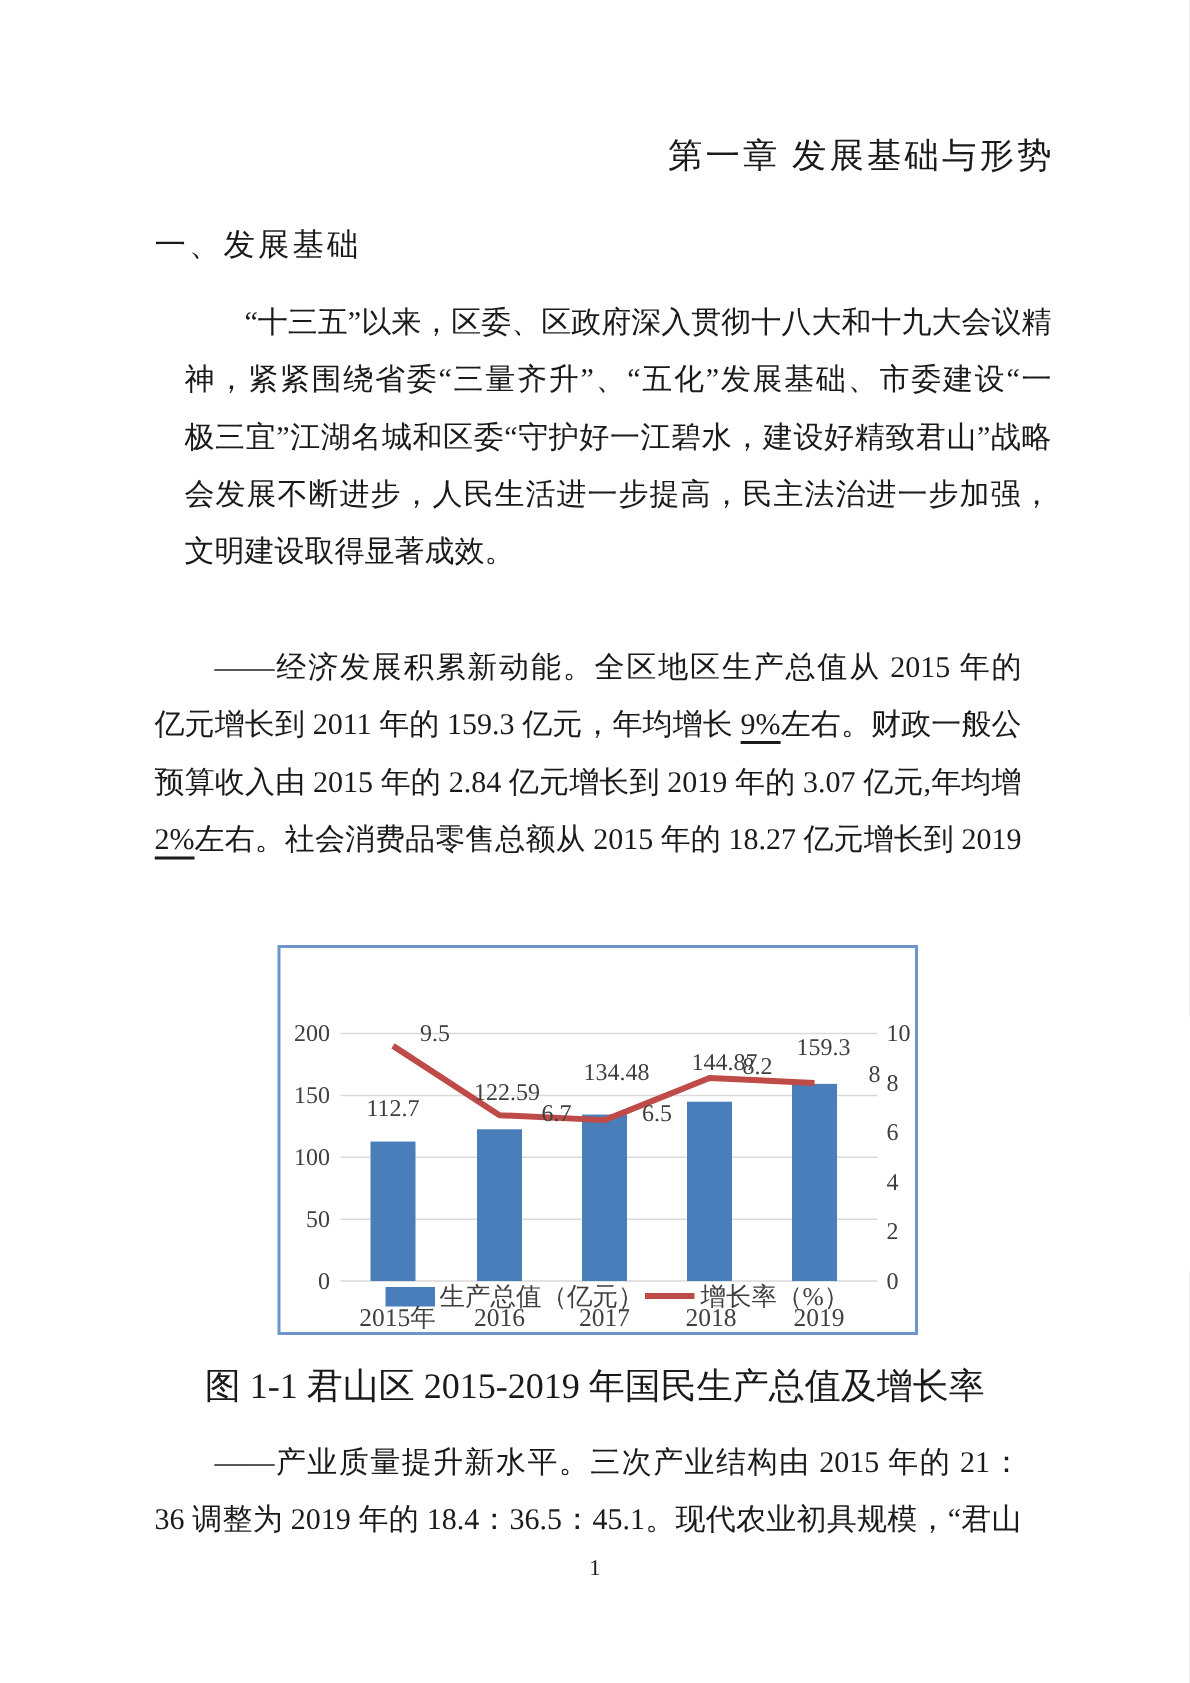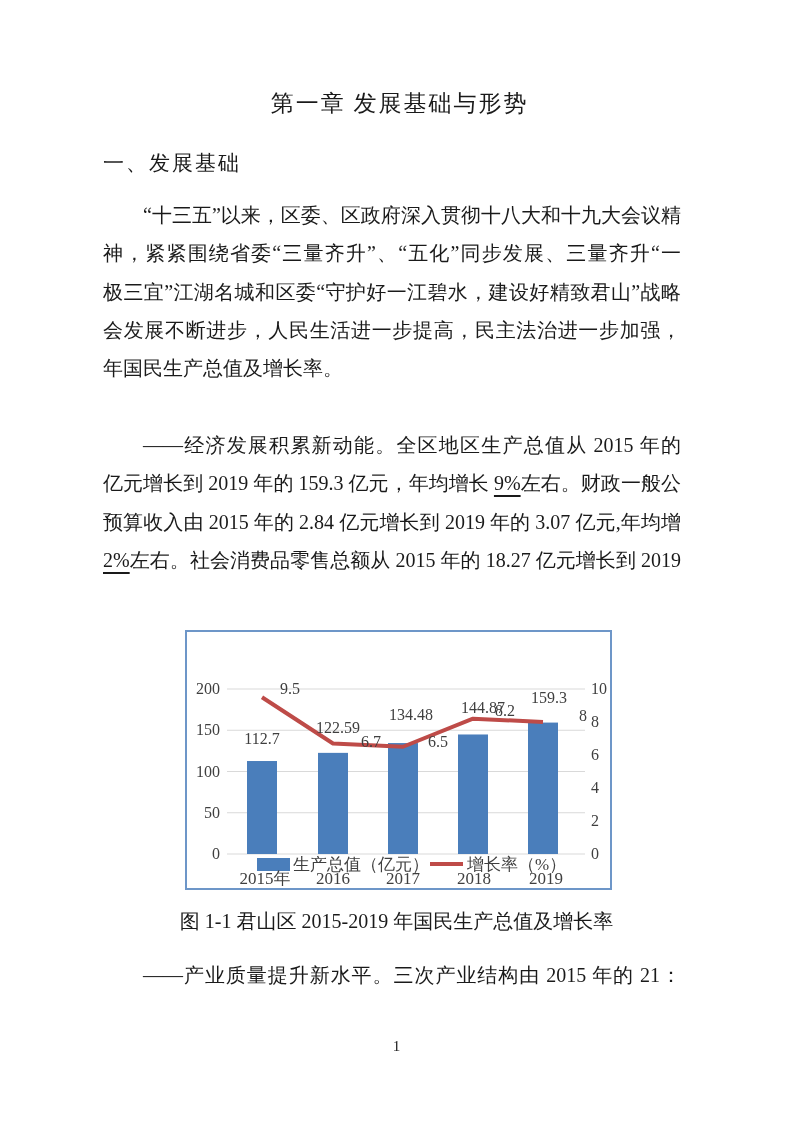--- a/index.html
+++ b/index.html
@@ -7,34 +7,34 @@
     position:relative;
     width:793px;height:1122px;
     margin:0 auto;
     background:#ffffff;
     font-family:"Liberation Serif","DejaVu Serif",serif;
     color:#1a1a1a;
     overflow:hidden;
   }
   .chapter-title{
     position:absolute;top:88px;left:0;width:703px;
-    margin:0;text-align:center;
-    font-size:23px;font-weight:500;letter-spacing:2px;padding-left:48px;
+    margin:0;text-align:right;
+    font-size:23px;font-weight:500;letter-spacing:2px;
   }
   .section-heading{
     position:absolute;top:149px;left:103px;
     margin:0;
     font-family:"Liberation Sans","DejaVu Sans",sans-serif;
     font-size:21px;font-weight:400;letter-spacing:2px;
   }
   .para{
     position:absolute;left:103px;width:578px;
     font-size:20px;
   }
-  .para-1{top:196px;}
+  .para-1{top:196px;margin-left:20px;}
   .para-2{top:426px;}
   .para-3{top:956px;}
   .para .line{
     height:38.3px;line-height:38.3px;
     text-align:justify;text-align-last:justify;
     overflow:hidden;
   }
   .para .line.no-stretch{text-align-last:left;}
   .para .line.indent{text-indent:40px;}
   .para .seg-u{text-decoration:underline;text-underline-offset:5px;}
@@ -45,47 +45,47 @@
     border:2px solid #6D96C8;
     background:#ffffff;
   }
   .chart-box svg{position:absolute;left:0;top:0;}
   .chart-box svg text{
     font-family:"Liberation Serif","DejaVu Serif",serif;
     fill:#3f3f3f;
   }
   .figure-caption{
     position:absolute;top:908px;left:0;width:793px;
-    text-align:center;font-size:20px;
+    text-align:center;font-size:24px;
   }
   .page-number{
     position:absolute;top:1038px;left:0;width:793px;
     text-align:center;font-size:15px;
   }
 </style>
 </head>
 <body>
 
 <div class="page">
 
   <h1 class="chapter-title">第一章  发展基础与形势</h1>
 
   <h2 class="section-heading">一、发展基础</h2>
 
   <div class="para para-1" id="para-0">
       <div class="line indent"><span>“十三五”以来，区委、区政府深入贯彻十八大和十九大会议精</span></div>
-      <div class="line"><span>神，紧紧围绕省委“三量齐升”、“五化”同步发展、三量齐升“一</span></div>
+      <div class="line"><span>神，紧紧围绕省委“三量齐升”、“五化”发展基础、市委建设“一</span></div>
       <div class="line"><span>极三宜”江湖名城和区委“守护好一江碧水，建设好精致君山”战略</span></div>
       <div class="line"><span>会发展不断进步，人民生活进一步提高，民主法治进一步加强，生态</span></div>
-      <div class="line no-stretch"><span>年国民生产总值及增长率。</span></div>
+      <div class="line no-stretch"><span>文明建设取得显著成效。</span></div>
     </div>
 
   <div class="para para-2" id="para-1">
       <div class="line indent"><span>——经济发展积累新动能。全区地区生产总值从 2015 年的 112.7</span></div>
-      <div class="line"><span>亿元增长到 2019 年的 159.3 亿元，年均增长 </span><span class="seg-u">9%</span><span>左右。财政一般公共</span></div>
+      <div class="line"><span>亿元增长到 2011 年的 159.3 亿元，年均增长 </span><span class="seg-u">9%</span><span>左右。财政一般公共</span></div>
       <div class="line"><span>预算收入由 2015 年的 2.84 亿元增长到 2019 年的 3.07 亿元,年均增长</span></div>
       <div class="line"><span class="seg-u">2%</span><span>左右。社会消费品零售总额从 2015 年的 18.27 亿元增长到 2019 年</span></div>
     </div>
 
   <div class="chart-box" id="chart">
       <svg width="423" height="256" viewBox="0 0 423 256">
         <line x1="40" y1="222" x2="398" y2="222" stroke="#D9D9D9" stroke-width="1"></line>
         <text x="33" y="227" text-anchor="end" font-size="16">0</text>
         <line x1="40" y1="180.75" x2="398" y2="180.75" stroke="#D9D9D9" stroke-width="1"></line>
         <text x="33" y="185.75" text-anchor="end" font-size="16">50</text>
@@ -126,17 +126,18 @@
         <text x="216" y="252" text-anchor="middle" font-size="17">2017</text>
         <text x="287" y="252" text-anchor="middle" font-size="17">2018</text>
         <text x="359" y="252" text-anchor="middle" font-size="17">2019</text>
       </svg>
     </div>
 
   <div class="figure-caption">图 1-1  君山区 2015-2019 年国民生产总值及增长率</div>
 
   <div class="para para-3" id="para-2">
       <div class="line indent"><span>——产业质量提升新水平。三次产业结构由 2015 年的 21：43：</span></div>
+      <div class="line"><span>36 调整为 2019 年的 18.4：36.5：45.1。现代农业初具规模，“君山</span></div>
     </div>
 
   <div class="page-number">1</div>
 
 </div>
 
 </body></html>

